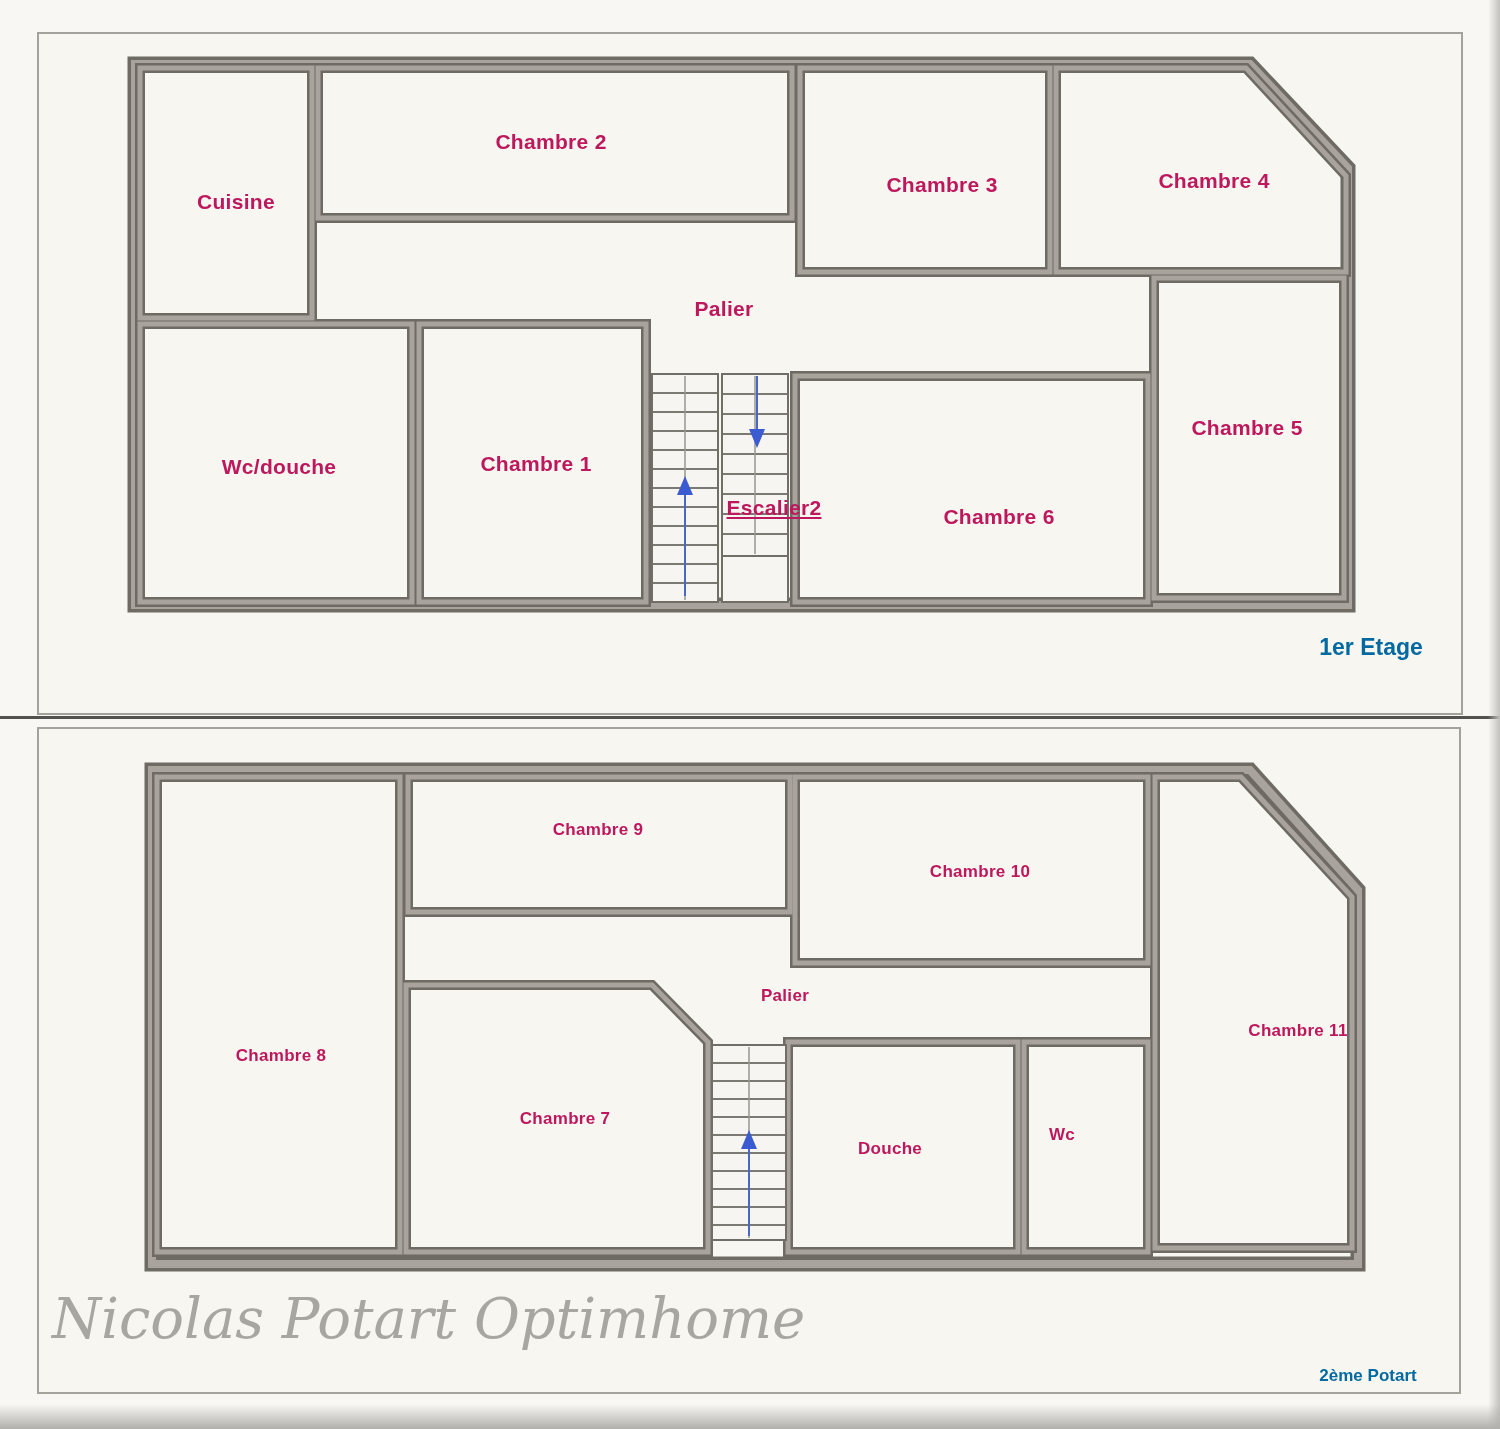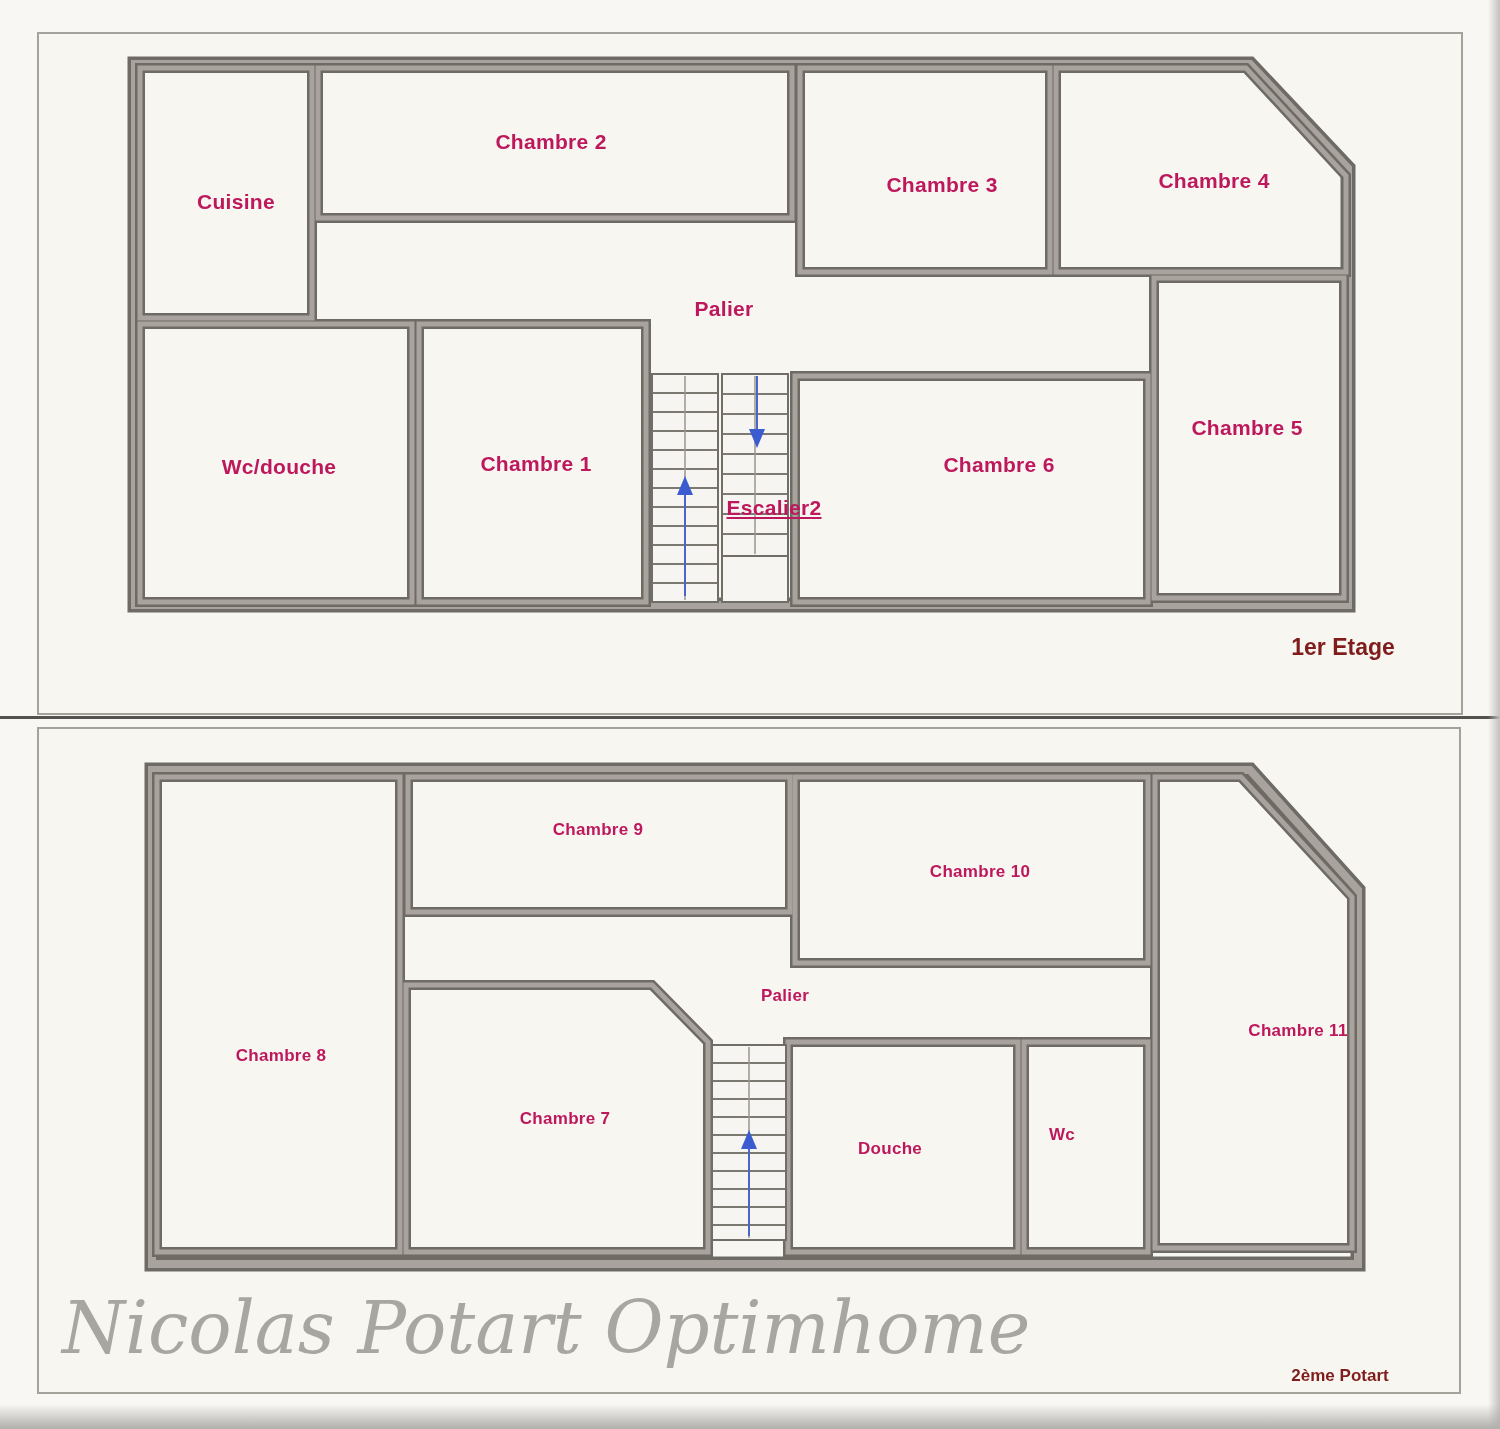--- a/index.html
+++ b/index.html
@@ -31,27 +31,27 @@
 
   .rlabel{
     position:absolute;transform:translate(-50%,-50%);
     color:#be185d;font-weight:bold;font-size:21px;letter-spacing:.3px;
     white-space:nowrap;
   }
   .rlabel.sm{font-size:17px;}
   .underline{text-decoration:underline;}
   .ftitle{
     position:absolute;transform:translate(-50%,-50%);
-    color:#7f1d1d;font-weight:bold;font-size:23px;white-space:nowrap;
+    color:#0369a1;font-weight:bold;font-size:23px;white-space:nowrap;margin-left:28px;
   }
   .ftitle.sm{font-size:17px;}
   .watermark{
-    position:absolute;left:62px;top:1286px;
+    position:absolute;left:52px;top:1286px;
     font-family:"DejaVu Serif","Liberation Serif",serif;
-    font-style:italic;font-size:72px;color:#a8a6a1;white-space:nowrap;
+    font-style:italic;font-size:56px;color:#a8a6a1;white-space:nowrap;
   }
 </style>
 </head>
 <body>
 
 <div id="app">
 
   <div class="page" id="page1"></div>
   <div class="page" id="page2"></div>
   <div class="divider"></div>
@@ -159,21 +159,21 @@
   </svg>
 
   <div class="rlabel" style="left:236px;top:202px;">Cuisine</div>
   <div class="rlabel" style="left:551px;top:142px;">Chambre 2</div>
   <div class="rlabel" style="left:942px;top:185px;">Chambre 3</div>
   <div class="rlabel" style="left:1214px;top:181px;">Chambre 4</div>
   <div class="rlabel" style="left:724px;top:309px;">Palier</div>
   <div class="rlabel" style="left:279px;top:467px;">Wc/douche</div>
   <div class="rlabel" style="left:536px;top:464px;">Chambre 1</div>
   <div class="rlabel underline" style="left:774px;top:468px;margin-top:40px;">Escalier2</div>
-  <div class="rlabel" style="left:999px;top:465px;">Chambre 6</div>
+  <div class="rlabel" style="left:999px;top:517px;">Chambre 6</div>
   <div class="rlabel" style="left:1247px;top:428px;">Chambre 5</div>
   <div class="ftitle" style="left:1343px;top:647px;">1er Etage</div>
 
   <div class="rlabel sm" style="left:281px;top:1056px;">Chambre 8</div>
   <div class="rlabel sm" style="left:598px;top:830px;">Chambre 9</div>
   <div class="rlabel sm" style="left:980px;top:872px;">Chambre 10</div>
   <div class="rlabel sm" style="left:1298px;top:994px;margin-top:37px;">Chambre 11</div>
   <div class="rlabel sm" style="left:785px;top:996px;">Palier</div>
   <div class="rlabel sm" style="left:565px;top:1119px;text-align:right;">Chambre 7</div>
   <div class="rlabel sm" style="left:890px;top:1149px;">Douche</div>

